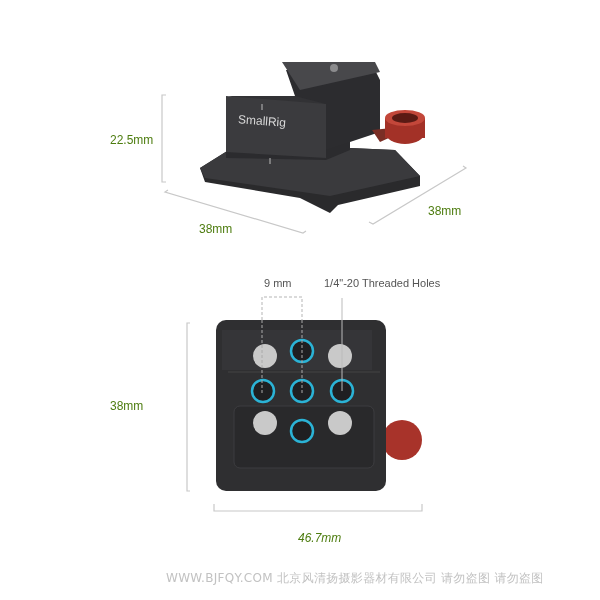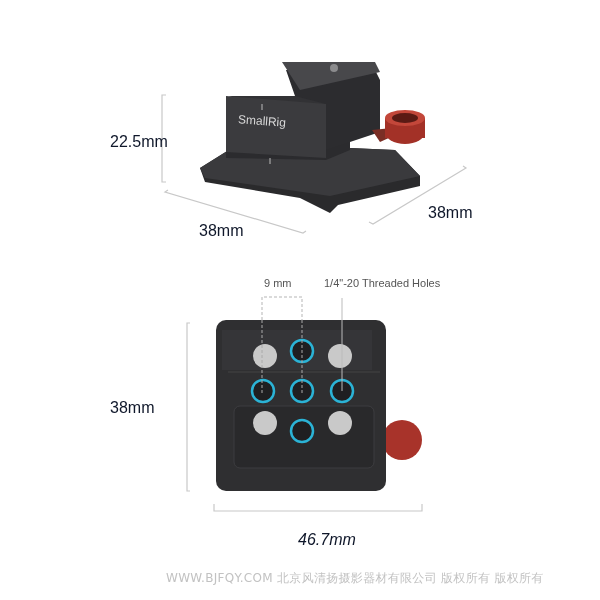--- a/index.html
+++ b/index.html
@@ -1,18 +1,18 @@
 <!DOCTYPE html>
 <html><head>
 <meta charset="utf-8">
 <style>
   html,body{margin:0;padding:0;background:#ffffff;}
   body{width:600px;height:600px;position:relative;overflow:hidden;font-family:"Liberation Sans",sans-serif;}
   .abs{position:absolute;}
-  .dim{color:#0f172a;font-size:16px;}
+  .dim{color:#4d7c0f;font-size:12px;}
   .watermark{position:absolute;left:166px;top:570px;color:#c2c2c2;font-size:12px;letter-spacing:0.3px;font-family:"DejaVu Sans",sans-serif;white-space:nowrap;}
   .label{position:absolute;color:#555;font-size:11px;white-space:nowrap;}
   svg{position:absolute;left:0;top:0;}
 </style>
 </head>
 <body>
 
 <div class="abs" style="left:0;top:0;width:600px;height:260px;">
   <svg width="600" height="260">
 
@@ -76,13 +76,13 @@
 
     <polyline points="190,63 187,63 187,231 190,231" fill="none" stroke="#c8c8c8" stroke-width="1.2"></polyline>
     <polyline points="214,244 214,251 422,251 422,244" fill="none" stroke="#c8c8c8" stroke-width="1.2"></polyline>
   </svg>
   <span class="label" style="left:264px;top:17px;">9 mm</span>
   <span class="label" style="left:324px;top:17px;">1/4"-20 Threaded Holes</span>
   <span class="abs dim" style="left:110px;top:139px;">38mm</span>
   <span class="abs dim" style="left:298px;top:271px;font-style:italic;">46.7mm</span>
 </div>
 
-<div class="watermark">WWW.BJFQY.COM 北京风清扬摄影器材有限公司 版权所有 版权所有</div>
+<div class="watermark">WWW.BJFQY.COM 北京风清扬摄影器材有限公司 请勿盗图 请勿盗图</div>
 
 </body></html>

